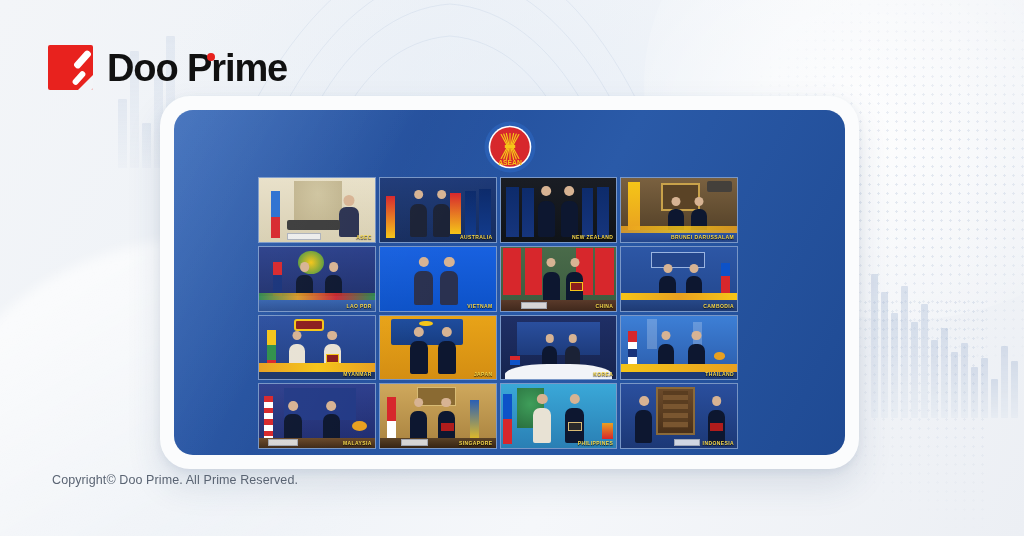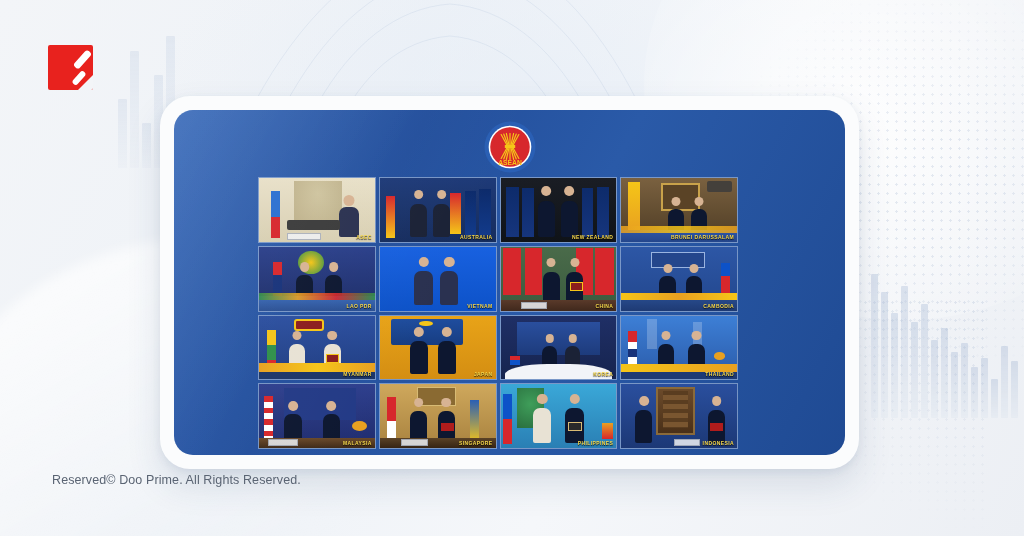--- a/index.html
+++ b/index.html
@@ -171,20 +171,23 @@
       <i style="width:7px;height:48%"></i>
     <i style="width:7px;height:38%"></i>
   </div>
 </div>
 
 <div class="brand">
   <div class="brand-mark">
     <span class="slash s1"></span>
     <span class="slash s2"></span>
     <span class="cut"></span>
+  </div>
+  <div class="brand-name">
+    <span>Doo Pri<span class="dot"></span>me</span>
   </div>
 </div>
 
 <div class="card">
   <div class="screen">
 
     <div class="emblem">
       <svg viewBox="0 0 100 100">
         <circle cx="50" cy="50" r="49" fill="#2a5fb4"></circle>
         <circle cx="50" cy="50" r="41" fill="#ffffff"></circle>
@@ -403,13 +406,13 @@
           <div style="position:absolute;right:12%;bottom:26%;width:11%;height:14%;background:#b01c1c;"></div>
           <div class="nameplate" style="left:46%;width:22%;"></div>
         </div>
         <span class="label">INDONESIA</span>
       </div>
 
     </div>
   </div>
 </div>
 
-<div class="copyright">Reserved© Doo Prime. All Rights Reserved.</div>
+<div class="copyright">Copyright© Doo Prime. All Prime Reserved.</div>
 
 </body></html>

